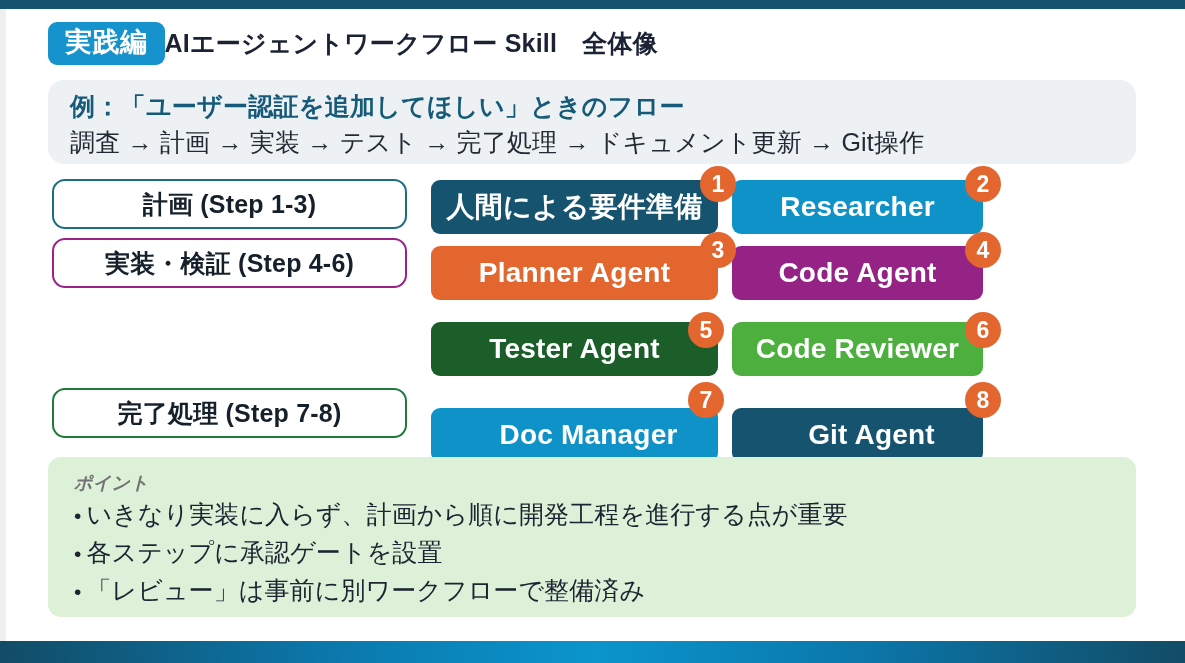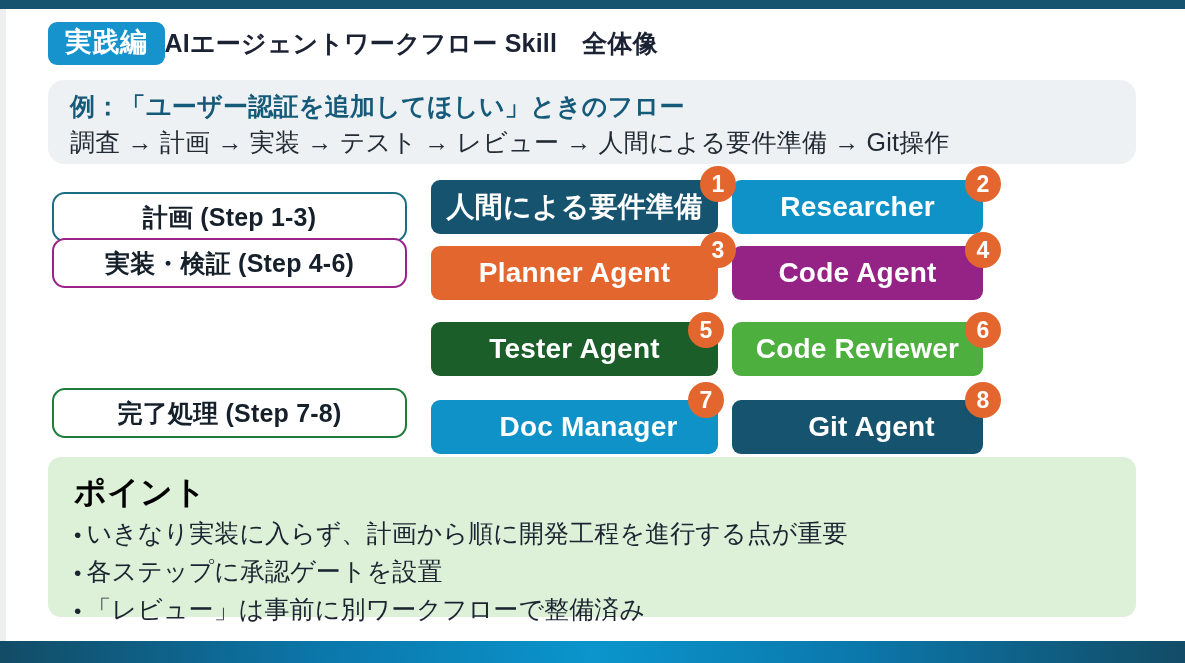--- a/index.html
+++ b/index.html
@@ -92,21 +92,21 @@
     background: #ffffff;
     border: 2.5px solid #1B6E82;
     border-radius: 13px;
     display: flex; align-items: center; justify-content: center;
     color: #15202B;
     font-size: 25px;
     font-weight: bold;
     letter-spacing: 0.2px;
     white-space: nowrap;
   }
-  .phase.p1 { top: 16px;   border-color: #1B6E82; text-align: center; }
+  .phase.p1 { top: 3px;   border-color: #1B6E82; text-align: center; }
   .phase.p2 { top: 62px;  border-color: #9B2288; }
   .phase.p3 { top: 212px; border-color: #1E7B39; }
 
   
   .agent {
     position: absolute;
     height: 54px;
     border-radius: 9px;
     display: flex; align-items: center; justify-content: center;
     color: #ffffff;
@@ -114,21 +114,21 @@
     font-weight: bold;
     letter-spacing: 0.2px;
     white-space: nowrap;
   }
   .col-a { left: 383px; width: 287px; }
   .col-b { left: 684px; width: 251px; }
 
   .row-1 { top: 4px; }
   .row-2 { top: 70px; }
   .row-3 { top: 146px; }
-  .row-4 { top: 224px; padding-left: 28px; }
+  .row-4 { top: 232px; padding-left: 28px; }
 
   .num {
     position: absolute;
     width: 36px; height: 36px;
     border-radius: 50%;
     background: #E3662F;
     color: #ffffff;
     font-size: 23px;
     font-weight: bold;
     display: flex; align-items: center; justify-content: center;
@@ -138,25 +138,26 @@
 
   
   .points {
     position: absolute; left: 48px; top: 457px;
     width: 1088px; height: 160px;
     background: #DDF0D8;
     border-radius: 13px;
     padding: 14px 26px;
   }
   .points-title {
-    color: #000000;
-    font-size: 32px;
+    color: #737373;
+    font-size: 18px;
     font-weight: bold;
     line-height: 1.35;
     letter-spacing: 0.3px;
+    font-style: italic;
   }
   .point-item {
     color: #1B2430;
     font-size: 25px;
     line-height: 1.52;
     letter-spacing: 0.1px;
     display: flex;
     align-items: baseline;
     gap: 5px;
   }
@@ -170,21 +171,21 @@
   <div class="top-bar"></div>
   <div class="left-edge"></div>
 
   <div class="header-row">
     <span class="badge-chip">実践編</span>
     <span class="header-title">AIエージェントワークフロー Skill　全体像</span>
   </div>
 
   <div class="flow-box">
     <div class="flow-title">例：「ユーザー認証を追加してほしい」ときのフロー</div>
-    <div class="flow-steps">調査 → 計画 → 実装 → テスト → レビュー → 人間による要件準備 → Git操作</div>
+    <div class="flow-steps">調査 → 計画 → 実装 → テスト → 完了処理 → ドキュメント更新 → Git操作</div>
   </div>
 
   <div class="grid-area">
 
     <div class="phase p1" style="border-color: rgb(27, 110, 130);">
       <span>計画 (Step 1-3)</span>
     </div>
     <div class="phase p2" style="border-color: rgb(155, 34, 136);">
       <span>実装・検証 (Step 4-6)</span>
     </div>

